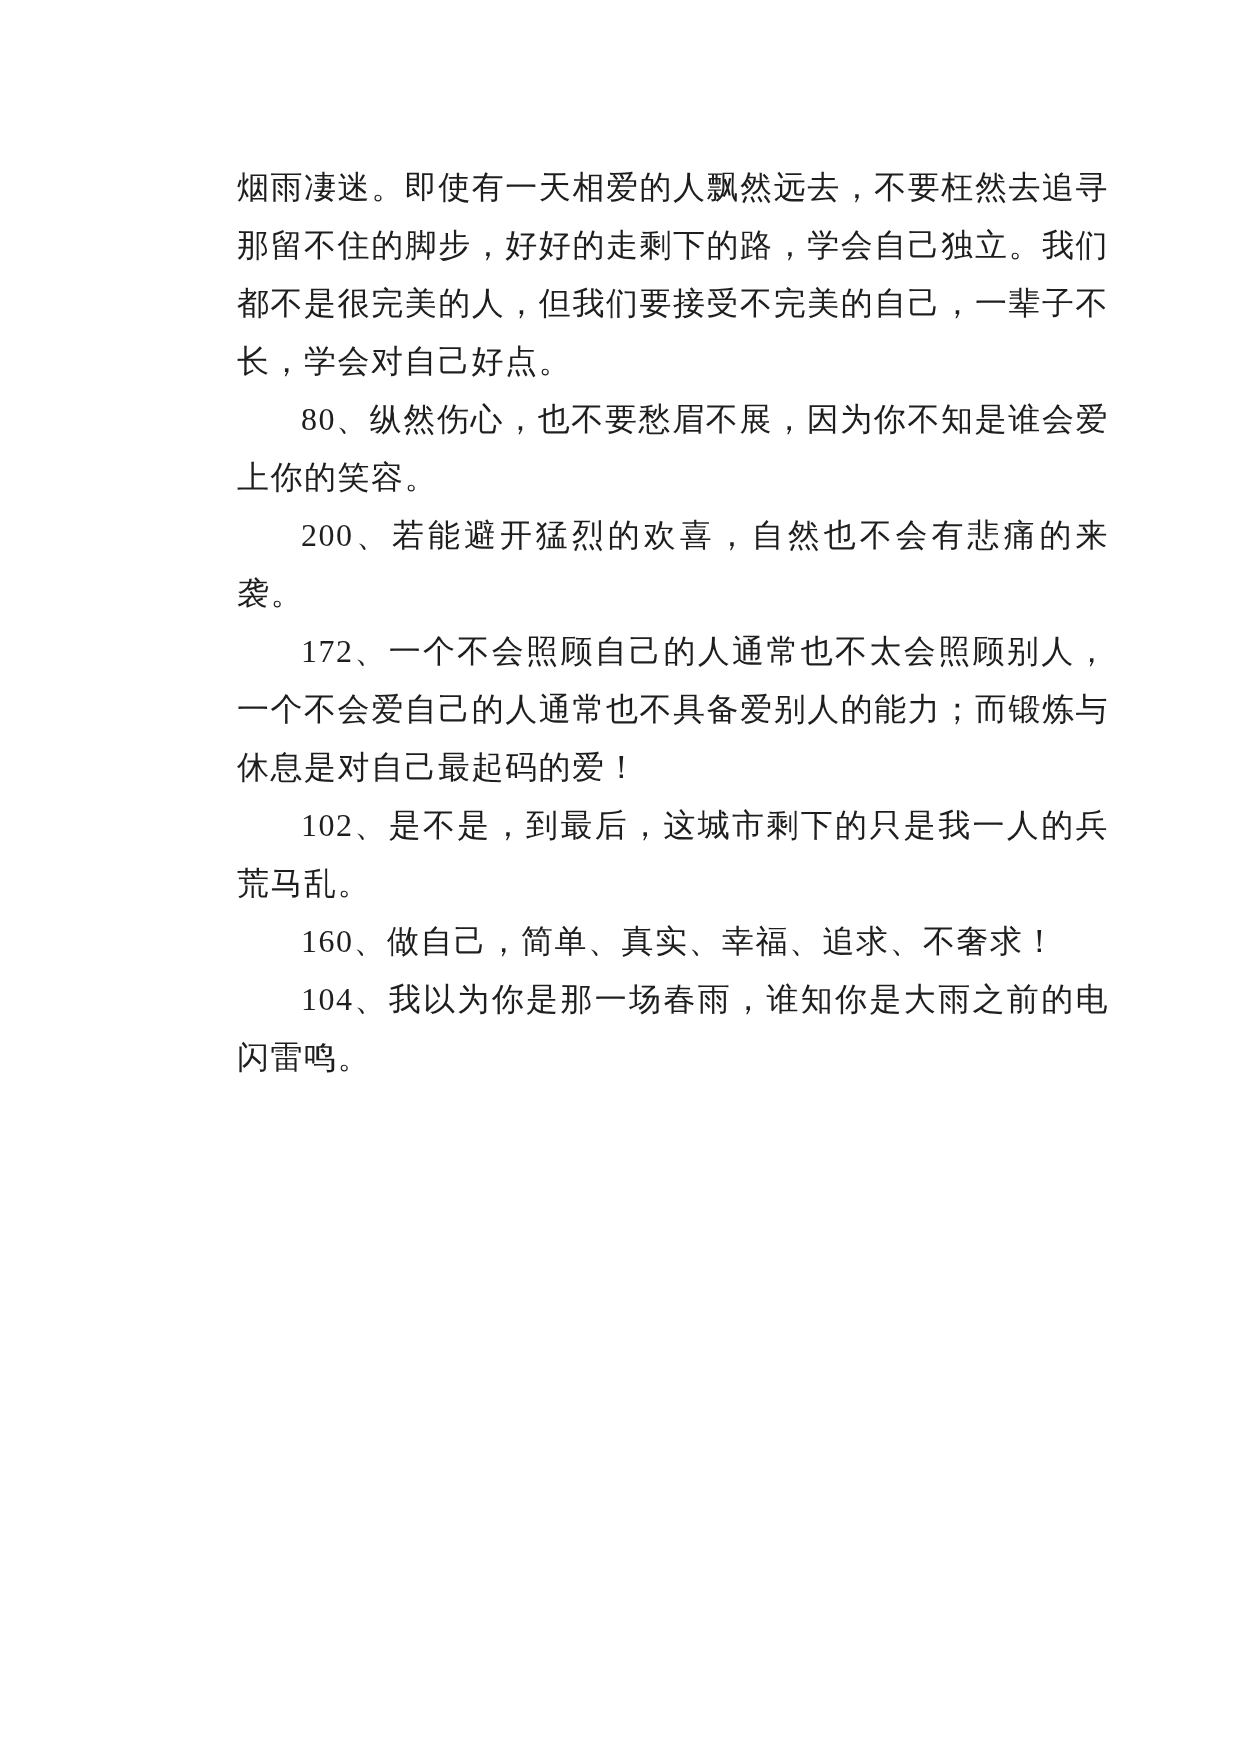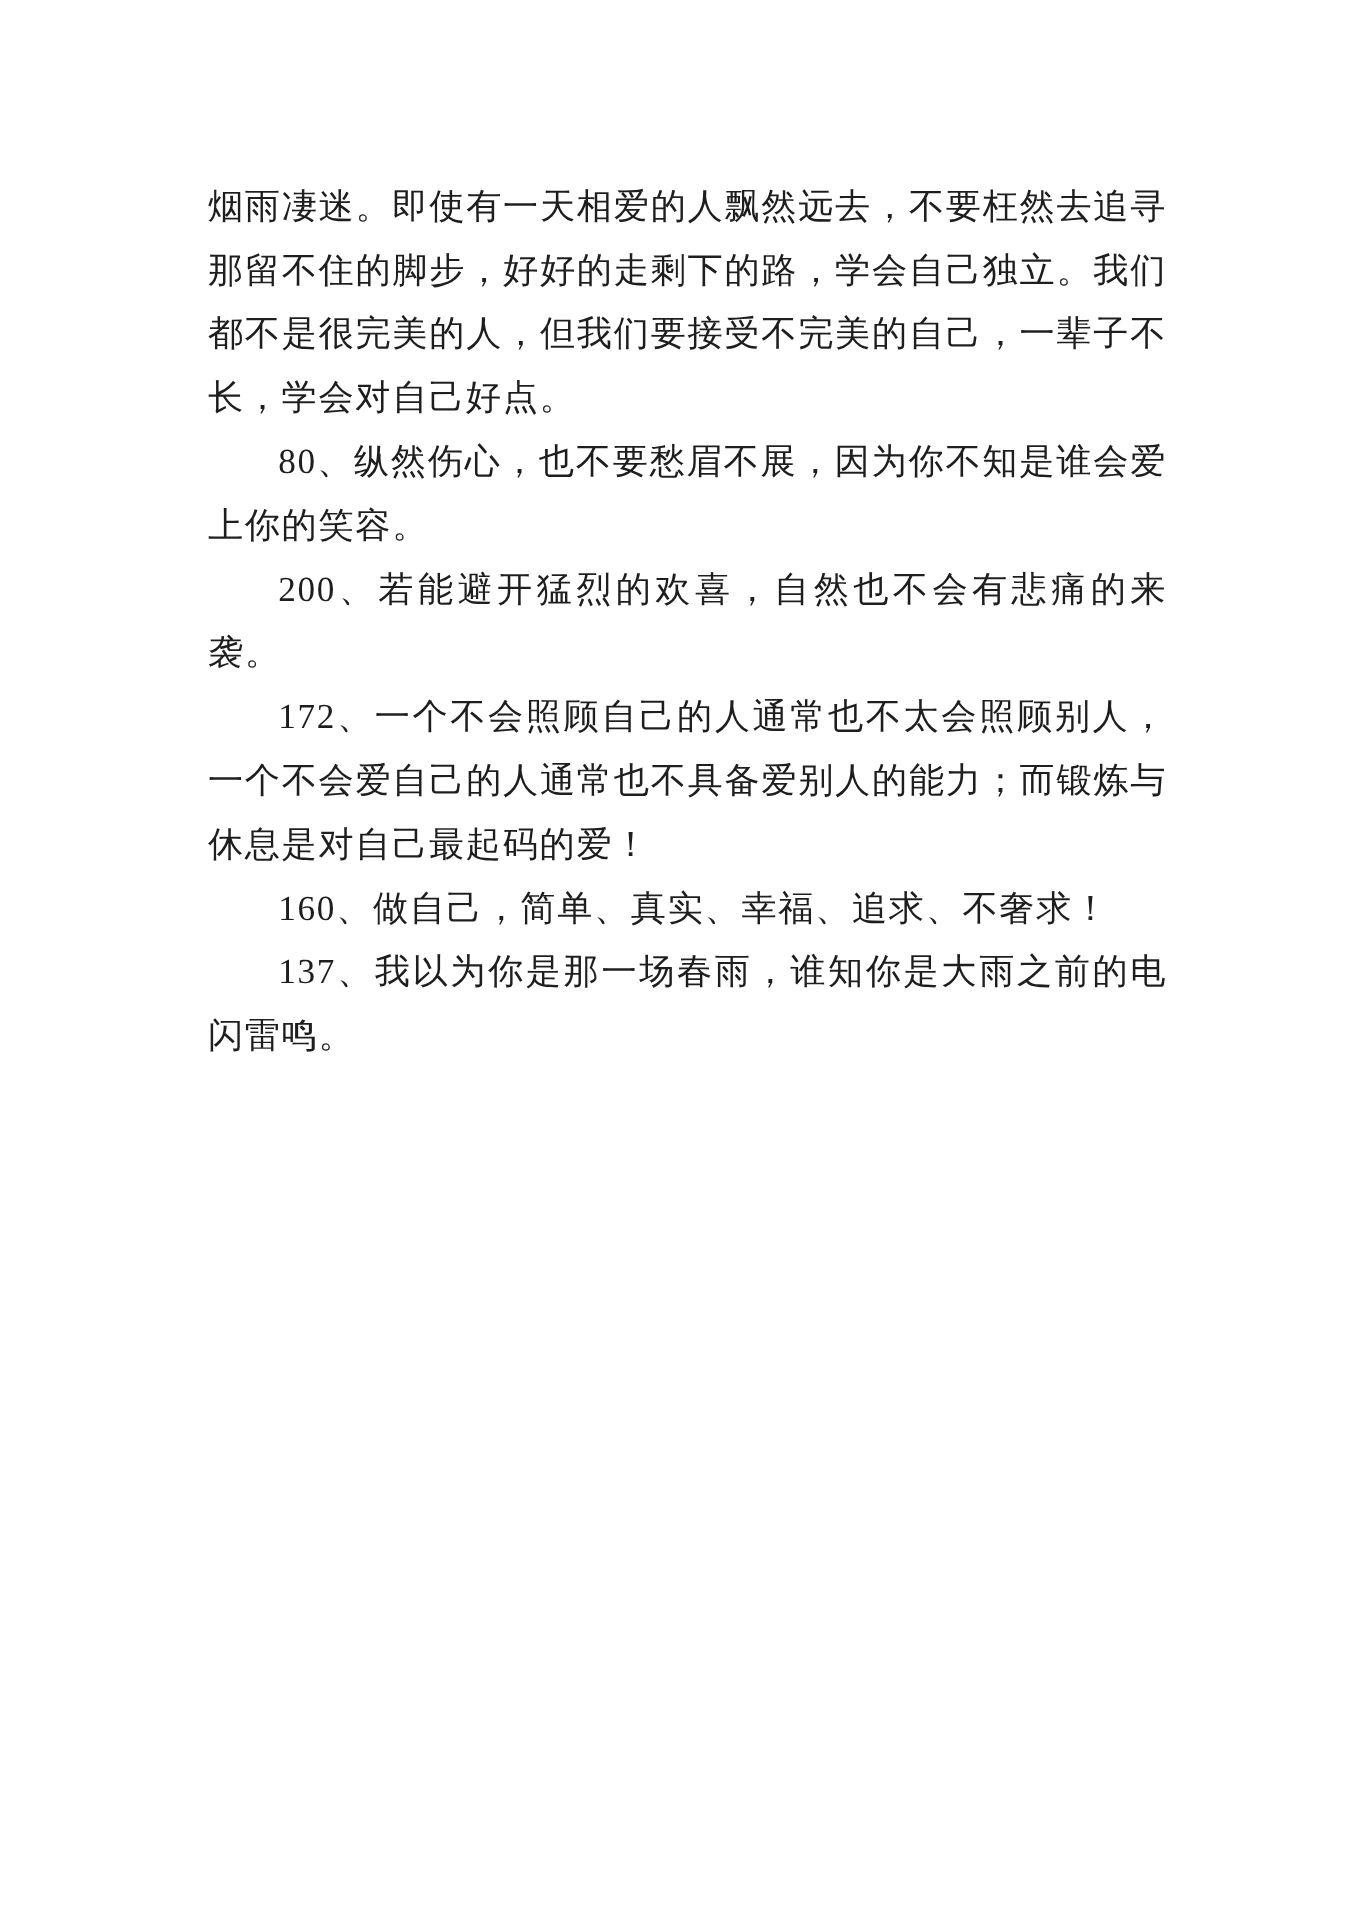--- a/index.html
+++ b/index.html
@@ -6,20 +6,21 @@
     margin: 0;
     padding: 0;
     background: #ffffff;
   }
   .page {
     position: relative;
     width: 1148px;
     height: 1754px;
     background: #ffffff;
     overflow: hidden;
+    margin-left: 48px;
   }
   .text-block {
     position: absolute;
     left: 189px;
     top: 158px;
     width: 872px;
   }
   p.para {
     margin: 0;
     padding: 0;
@@ -38,16 +39,17 @@
 </style>
 </head>
 <body>
 
 <div class="page">
   <div class="text-block">
       <p class="para">烟雨凄迷。即使有一天相爱的人飘然远去，不要枉然去追寻那留不住的脚步，好好的走剩下的路，学会自己独立。我们都不是很完美的人，但我们要接受不完美的自己，一辈子不长，学会对自己好点。</p>
       <p class="para indent">80、纵然伤心，也不要愁眉不展，因为你不知是谁会爱上你的笑容。</p>
       <p class="para indent">200、若能避开猛烈的欢喜，自然也不会有悲痛的来袭。</p>
       <p class="para indent">172、一个不会照顾自己的人通常也不太会照顾别人，一个不会爱自己的人通常也不具备爱别人的能力；而锻炼与休息是对自己最起码的爱！</p>
+      <p class="para indent">102、是不是，到最后，这城市剩下的只是我一人的兵荒马乱。</p>
       <p class="para indent">160、做自己，简单、真实、幸福、追求、不奢求！</p>
-      <p class="para indent">137、我以为你是那一场春雨，谁知你是大雨之前的电闪雷鸣。</p>
+      <p class="para indent">104、我以为你是那一场春雨，谁知你是大雨之前的电闪雷鸣。</p>
     </div>
 </div>
 
 </body></html>

